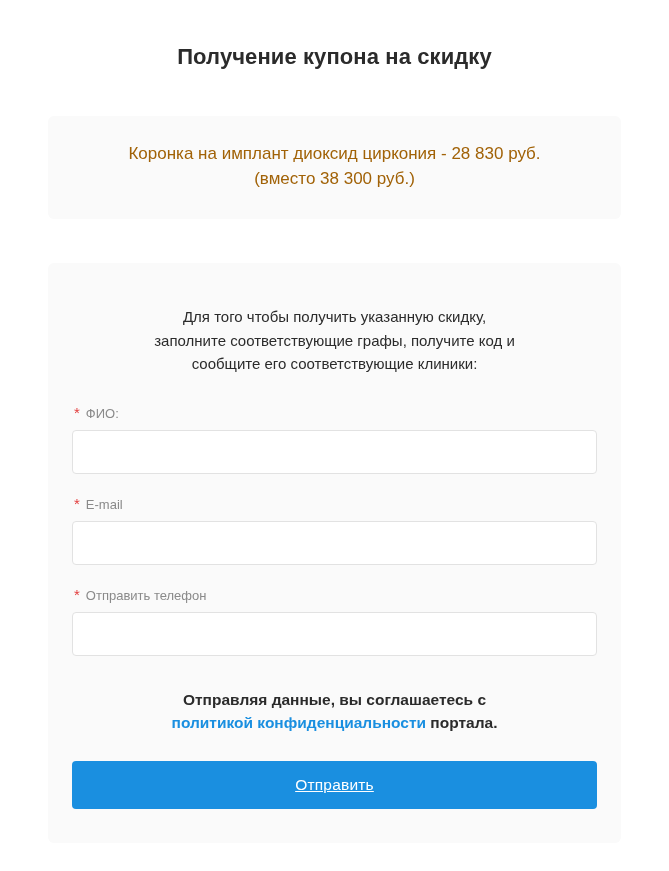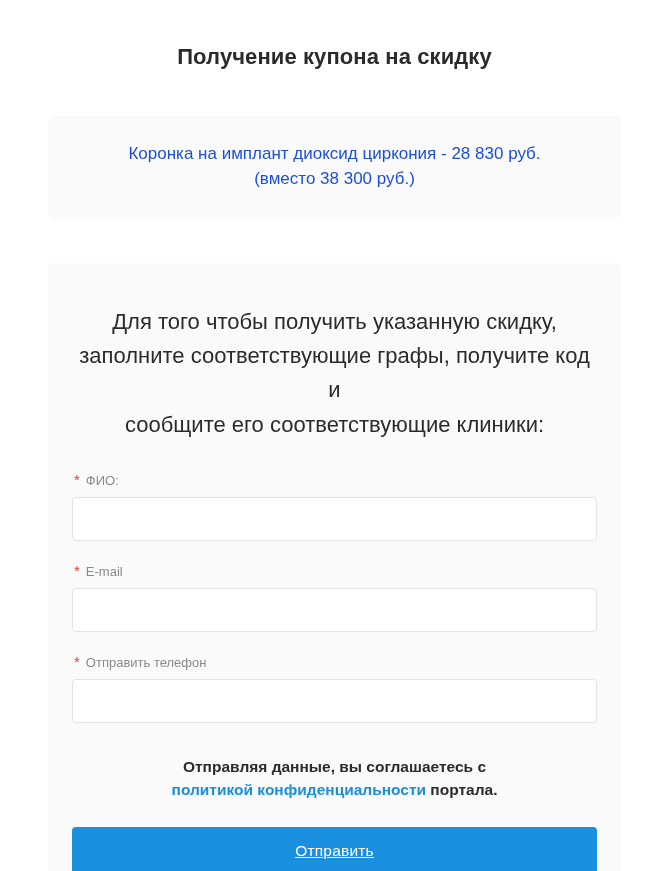--- a/index.html
+++ b/index.html
@@ -38,35 +38,35 @@
     background: #fafafa;
     border-radius: 6px;
     padding: 26px 24px 28px 24px;
     box-sizing: border-box;
   }
 
   .offer-text {
     text-align: center;
     font-size: 17px;
     line-height: 1.45;
-    color: #1d4ed8;
+    color: #a16207;
     margin: 0;
   }
 
   .form-card {
     margin: 44px 48px 0 48px;
     background: #fafafa;
     border-radius: 6px;
     padding: 42px 24px 34px 24px;
     box-sizing: border-box;
   }
 
   .form-intro {
     text-align: center;
-    font-size: 22px;
+    font-size: 15px;
     line-height: 1.55;
     color: #2b2b2b;
     margin: 0 4px 30px 4px;
   }
 
   .field {
     margin: 0 0 8px 0;
   }
 
   .field-label {

